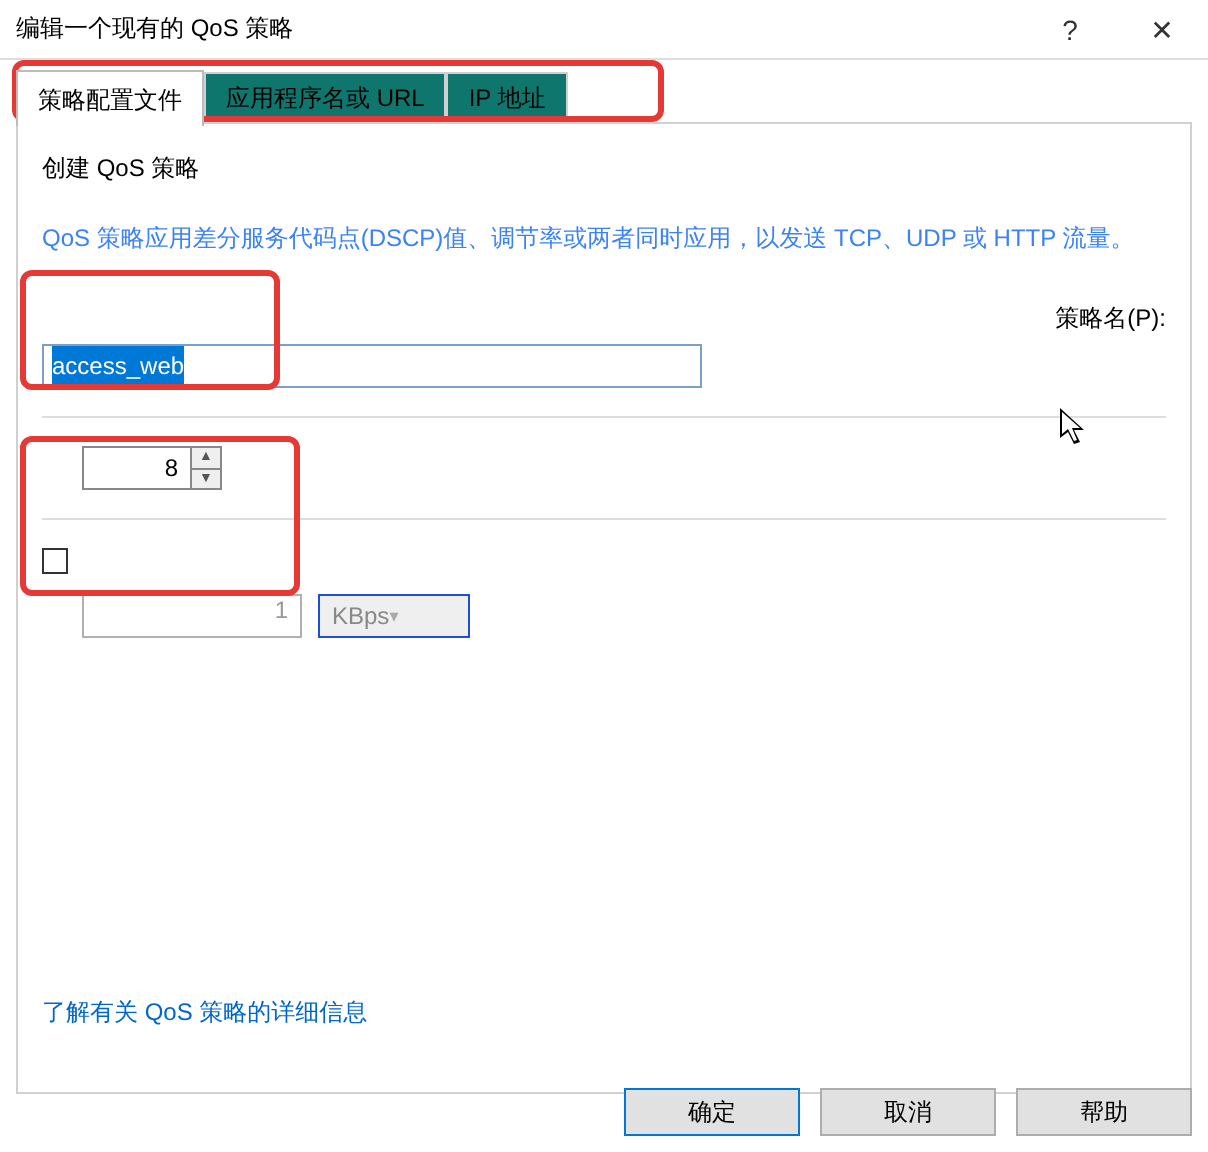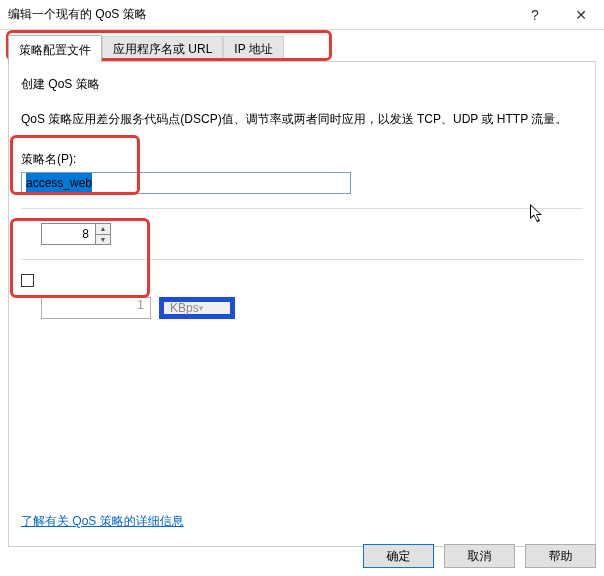--- a/index.html
+++ b/index.html
@@ -20,38 +20,38 @@
     font-size:14px; color:#333;
   }
   .tabs-row {
     padding:6px 8px 0 8px;
   }
   .tabs {
     display:inline-flex; align-items:center; height:26px;
   }
   .tab {
     padding:4px 10px; border:1px solid #d0d0d0; border-bottom:none;
-    background:#e5e5e5; margin-right:0px; font-size:12px; position:relative;
+    background:#0f766e; margin-right:0px; font-size:12px; position:relative;
   }
   .tab.active {
     background:#fff; border-color:#bbb; z-index:3; padding-top:6px;
   }
   .panel-border {
     margin:0 8px 0 8px; border:1px solid #d0d0d0; padding:14px 12px 12px 12px;
     height:486px; position:relative; top:-1px; background:#fff;
   }
   .section-title { margin-bottom:18px; }
-  .section-desc  { margin-bottom:24px; line-height:16px; color:#000000; }
-  .form-row { margin-bottom:4px; }
+  .section-desc  { margin-bottom:24px; line-height:16px; color:#3b82f6; }
+  .form-row { margin-bottom:4px;text-align:right; }
   .text-input {
     height:22px; width:330px; border:1px solid #7a9fcd; padding:0 4px;
     font-family:inherit; font-size:12px;
   }
   .text-input .sel {
-    background:#0078d7; color:#000000; display:inline-block; line-height:20px;
+    background:#0078d7; color:#ffffff; display:inline-block; line-height:20px;
   }
   .hr { border:none; border-top:1px solid #ddd; margin:14px 0; width:100%; }
   .chk-row { display:flex; align-items:center; gap:4px; margin-bottom:10px; }
   .chk {
     width:13px; height:13px; border:1px solid #333; display:inline-flex;
     align-items:center; justify-content:center; font-size:11px; line-height:11px;
     background:#fff;
   }
   .chk.checked::after { content:"✔"; font-size:10px; transform:translateY(-1px); color:#000; }
   .spin-wrap { display:flex; align-items:stretch; margin-left:20px; }
@@ -66,30 +66,30 @@
     flex:1; display:flex; align-items:center; justify-content:center;
     font-size:7px; color:#555; background:#efefef;
   }
   .spin-buttons div + div { border-top:1px solid #888; }
   .rate-row { display:flex; align-items:center; gap:8px; margin-top:10px; margin-left:20px; }
   .rate-input {
     width:110px; height:22px; border:1px solid #b0b0b0; background:#fff;
     text-align:right; padding:0 6px; color:#999;
   }
   .select-dis {
-    width:76px; height:22px; border:5px solid #1d4ed8; background:#efefef;
+    width:76px; height:22px; border:1px solid #1d4ed8; background:#efefef;
     color:#888; display:flex; align-items:center; 
     padding:0 6px; font-size:12px;
   }
-  .link { color:#0066cc; text-decoration:underline; position:absolute; left:12px; bottom:16px; }
+  .link { color:#0066cc; position:absolute; left:12px; bottom:31px; }
   .buttons {
     position:absolute; right:8px; bottom:8px; display:flex; gap:10px;
   }
   .btn {
-    width:71px; height:24px; border:1px solid #adadad; background:#e1e1e1;
+    width:88px; height:24px; border:1px solid #adadad; background:#e1e1e1;
     display:flex; align-items:center; justify-content:center; font-size:12px;
   }
   .btn.primary { border-color:#0078d7; }
   .hl {
     position:absolute; border:3px solid #e53935; border-radius:6px;
     pointer-events:none;
   }
   .cursor {
     position:absolute; font-size:18px; color:#000; pointer-events:none;
   }

